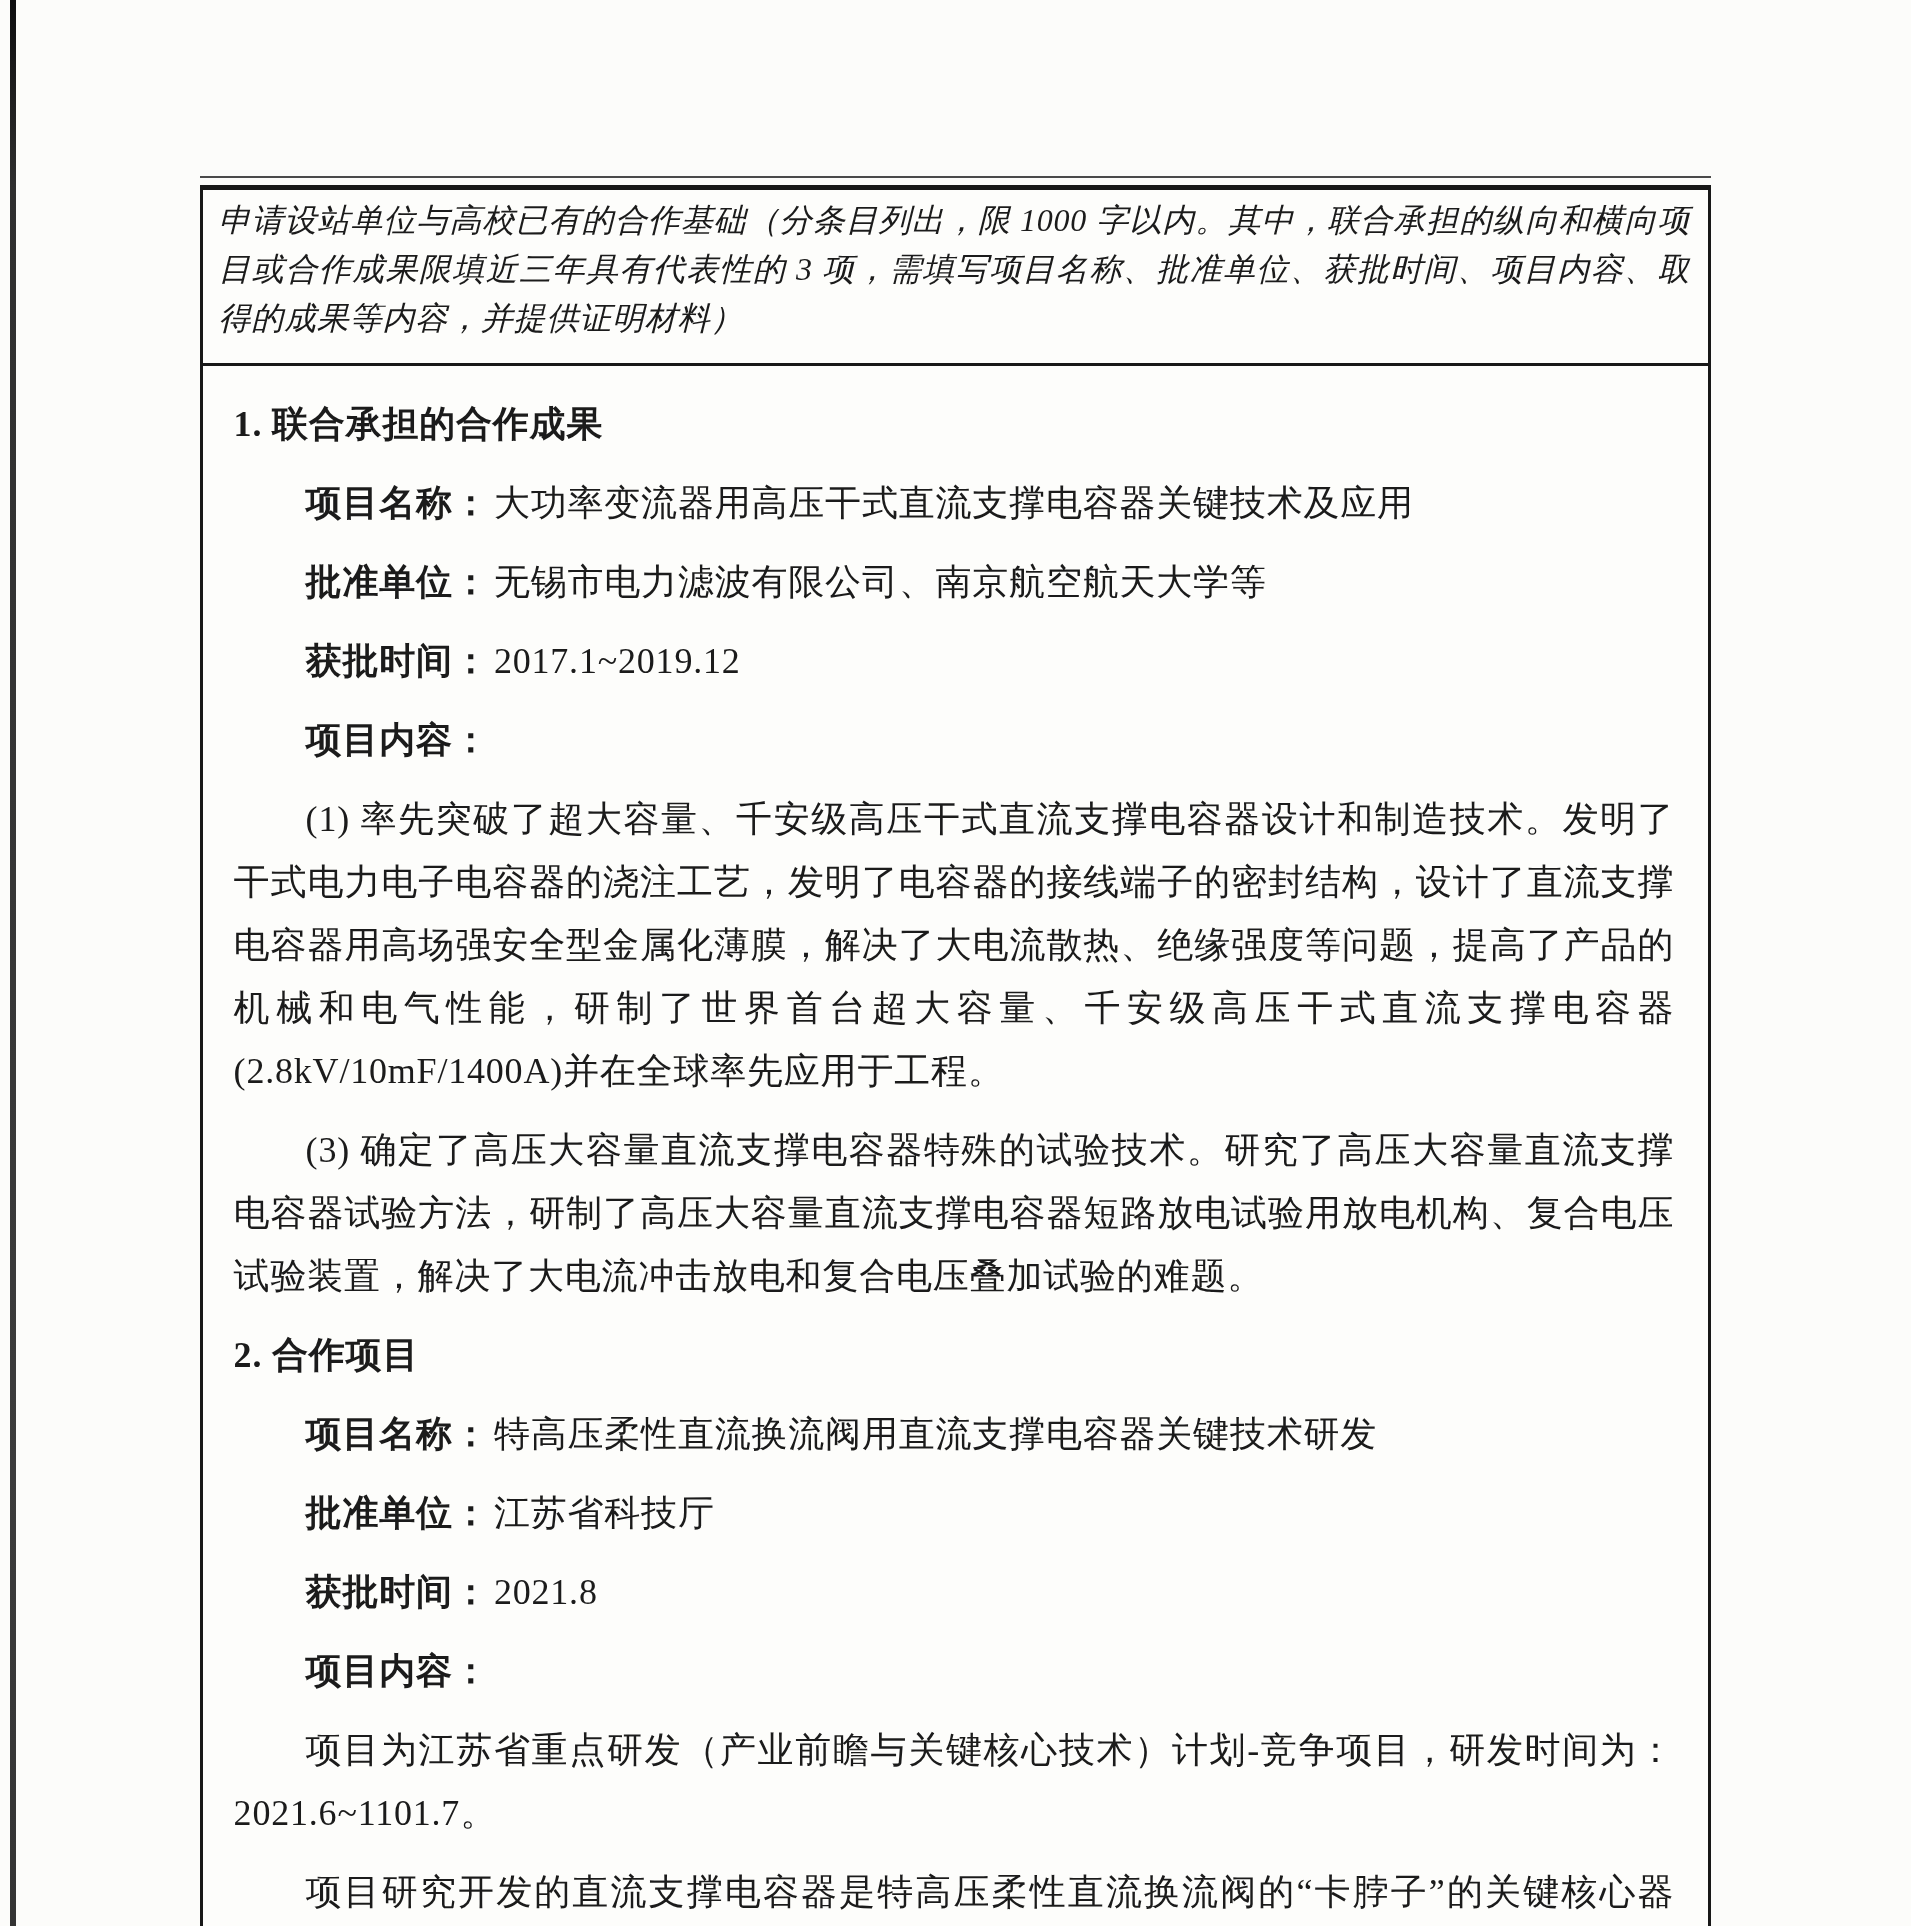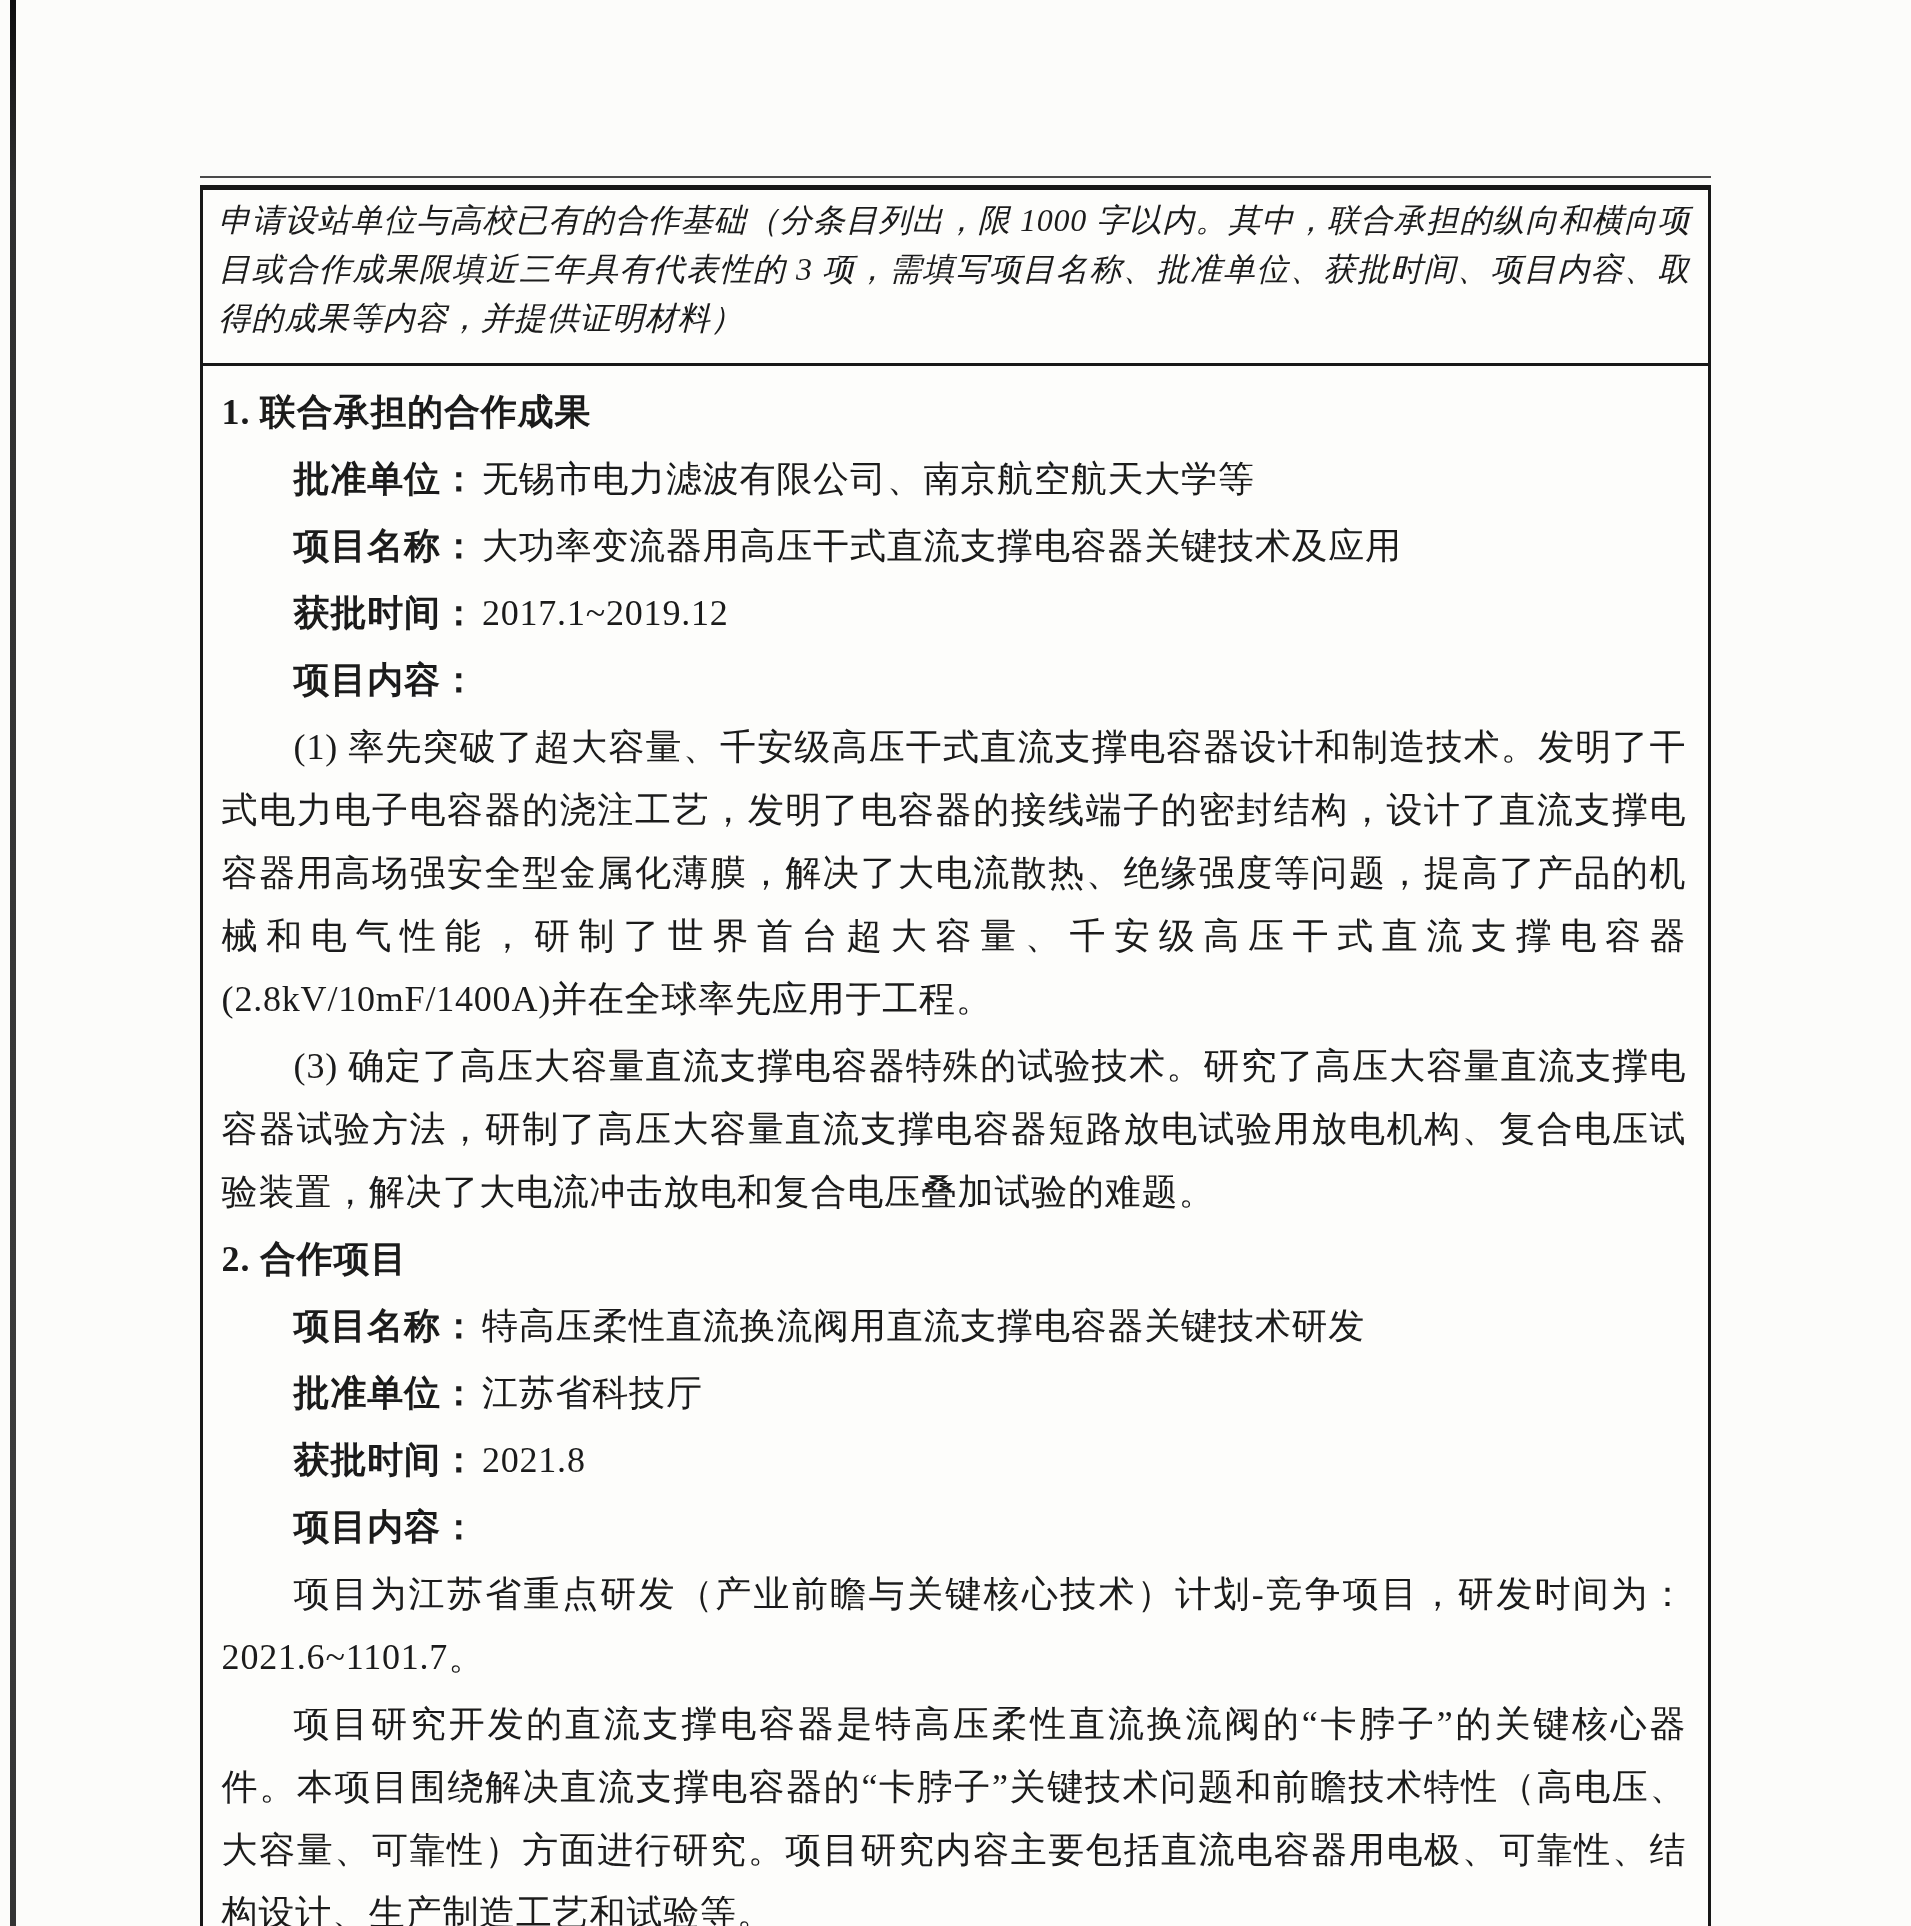--- a/index.html
+++ b/index.html
@@ -58,21 +58,21 @@
   }
   .content {
     box-sizing: border-box;
     padding: 10.8px 17.7px 0 14.6px;
     font-size: 36px;
     line-height: 63px;
     letter-spacing: 0.8px;
     text-align: justify;
   }
   .content p {
-    margin: 4px;
+    margin: 16px;
     padding: 0;
   }
   .heading {
     font-weight: 700;
   }
   .field {
     text-indent: 2em;
   }
   .para {
     text-indent: 2em;
@@ -94,24 +94,24 @@
 
   <div class="main-box">
 
     <div class="intro">申请设站单位与高校已有的合作基础（分条目列出，限 1000 字以内。其中，联合承担的纵向和横向项目或合作成果限填近三年具有代表性的 3 项，需填写项目名称、批准单位、获批时间、项目内容、取得的成果等内容，并提供证明材料）</div>
 
     <div class="content">
 
       <p class="heading">1. 联合承担的合作成果</p>
 
       <p class="field">
-        <span class="lbl">批准单位：</span><span class="val">无锡市电力滤波有限公司、南京航空航天大学等</span>
+        <span class="lbl">项目名称：</span><span class="val">大功率变流器用高压干式直流支撑电容器关键技术及应用</span>
       </p>
       <p class="field">
-        <span class="lbl">项目名称：</span><span class="val">大功率变流器用高压干式直流支撑电容器关键技术及应用</span>
+        <span class="lbl">批准单位：</span><span class="val">无锡市电力滤波有限公司、南京航空航天大学等</span>
       </p>
       <p class="field">
         <span class="lbl">获批时间：</span><span class="val">2017.1~2019.12</span>
       </p>
       <p class="field">
         <span class="lbl">项目内容：</span><span class="val"></span>
       </p>
 
       <p class="para">(1) 率先突破了超大容量、千安级高压干式直流支撑电容器设计和制造技术。发明了干式电力电子电容器的浇注工艺，发明了电容器的接线端子的密封结构，设计了直流支撑电容器用高场强安全型金属化薄膜，解决了大电流散热、绝缘强度等问题，提高了产品的机械和电气性能，研制了世界首台超大容量、千安级高压干式直流支撑电容器(2.8kV/10mF/1400A)并在全球率先应用于工程。</p>
       <p class="para">(3) 确定了高压大容量直流支撑电容器特殊的试验技术。研究了高压大容量直流支撑电容器试验方法，研制了高压大容量直流支撑电容器短路放电试验用放电机构、复合电压试验装置，解决了大电流冲击放电和复合电压叠加试验的难题。</p>

